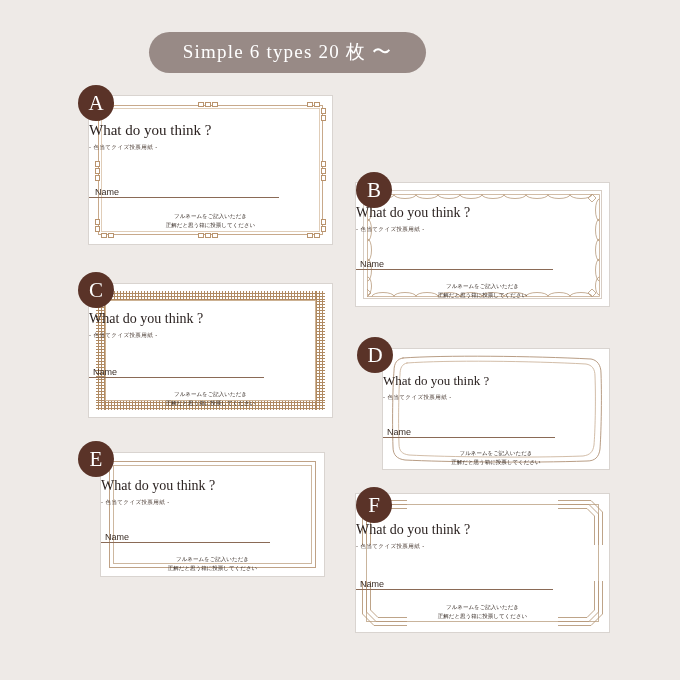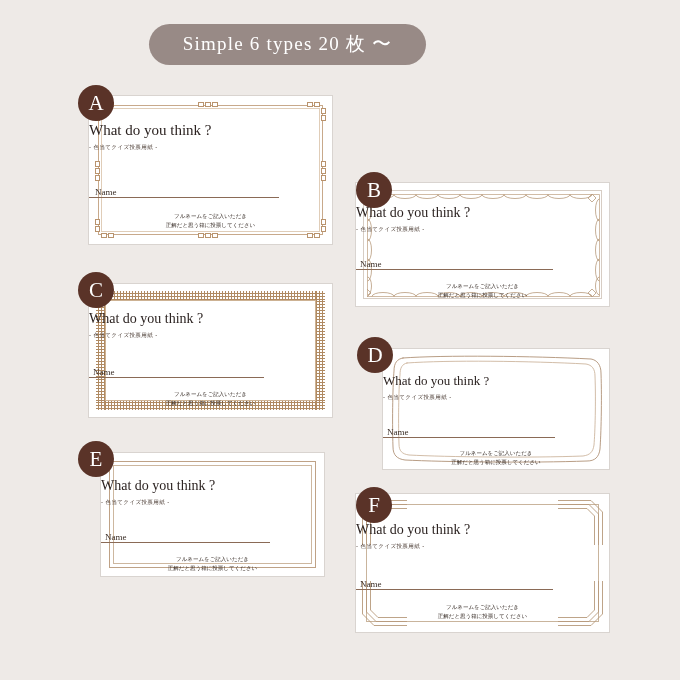--- a/index.html
+++ b/index.html
@@ -11,21 +11,21 @@
     height: 680px;
     background: #eeeae7;
     font-family: "Liberation Serif", "DejaVu Serif", serif;
     overflow: hidden;
     position: relative;
   }
 
   
   .header-wrap {
     position: absolute;
-    top: 4px; left: 0;
+    top: 12px; left: 0;
     width: 575px;
     height: 80px;
     display: flex;
     align-items: center;
     justify-content: center;
   }
   .header-pill {
     background: #988a86;
     color: #ffffff;
     border-radius: 22px;
@@ -80,21 +80,21 @@
     letter-spacing: 0.4px;
   }
   .c-namerow {
     width: 78%;
     border-bottom: 1px solid #8a6a56;
     display: flex;
     align-items: flex-end;
   }
   .c-name {
     color: #3a2d26;
-    font-family: Liberation Serif, serif;
+    font-family: Liberation Sans, sans-serif;
     margin-top: 32px;
   }
   .c-foot {
     color: #332822;
     font-family: "DejaVu Sans", sans-serif;
     text-align: center;
     line-height: 1.55;
     white-space: nowrap;
   }
 

